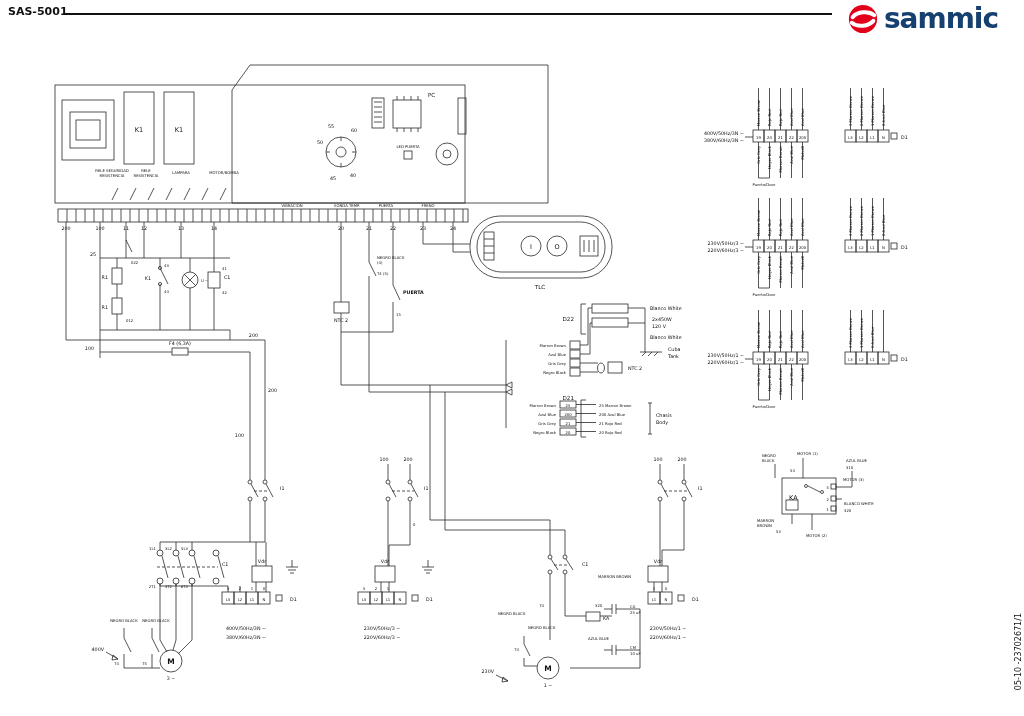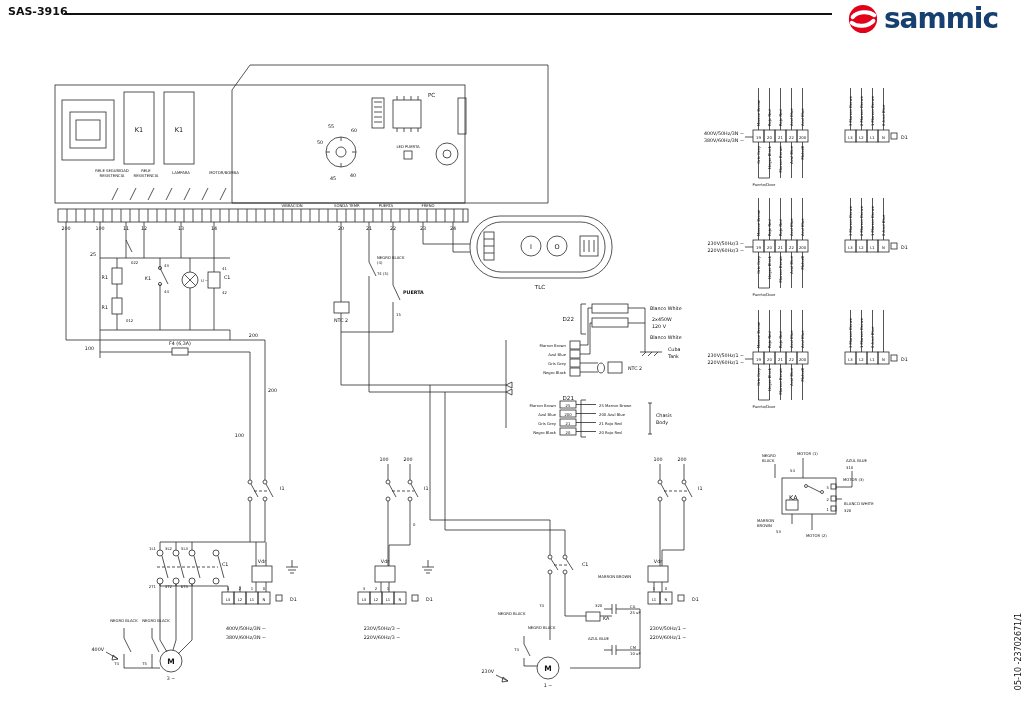--- a/index.html
+++ b/index.html
@@ -12,21 +12,21 @@
   svg.sch{position:absolute;left:0;top:0}
   .sch line,.sch rect,.sch circle,.sch ellipse,.sch path,.sch polyline,.sch polygon{stroke:#2a2a2a;stroke-width:0.8;fill:none}
   .sch text{stroke:none;fill:#111;font-family:"DejaVu Sans",sans-serif}
   .t3{font-size:3.8px}.t4{font-size:4.8px}.t5{font-size:5.6px}.t6{font-size:6.5px}.t7{font-size:7.5px}
   .mid{text-anchor:middle}.end{text-anchor:end}.b{font-weight:bold}
   .dsh{stroke-dasharray:3 2}.dot{fill:#2a2a2a;stroke:none}
 </style>
 </head>
 <body>
 
-<div class="hdr-model">SAS-3916</div>
+<div class="hdr-model">SAS-5001</div>
 <div class="hdr-rule"></div>
 <div class="brand">
   <svg width="32" height="32" viewBox="0 0 34 34">
     <circle cx="17" cy="17" r="15" fill="#e2001a" stroke="none"></circle>
     <path d="M5 21 C11 26 23 25 28 19 M29 13 C23 8 11 9 6 15" stroke="#fff" stroke-width="4.2" fill="none" stroke-linecap="round"></path>
   </svg>
   <span class="brand-name">sammic</span>
 </div>
 <div class="doc-num">05-10 -23702671/1</div>
 

